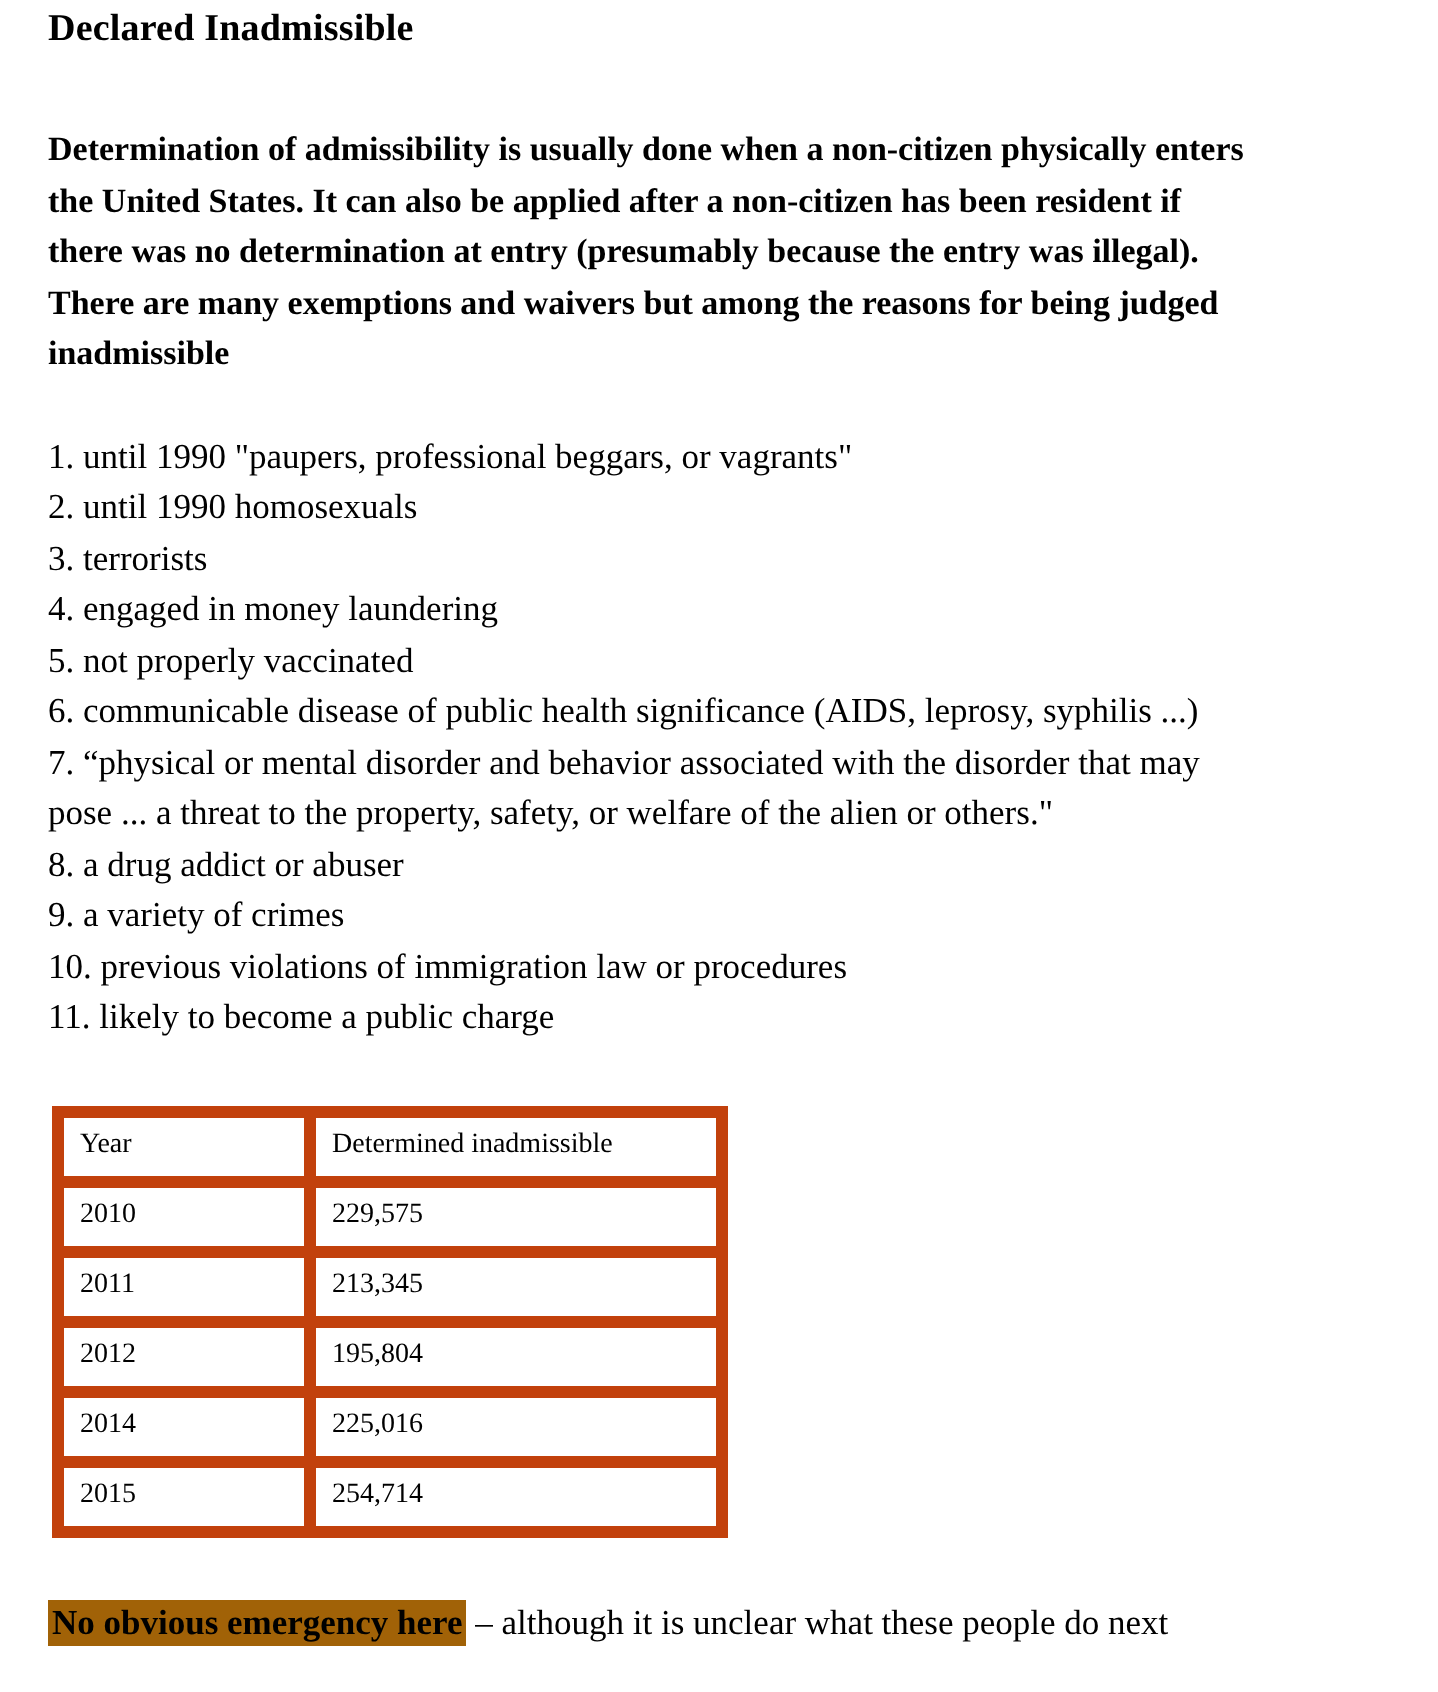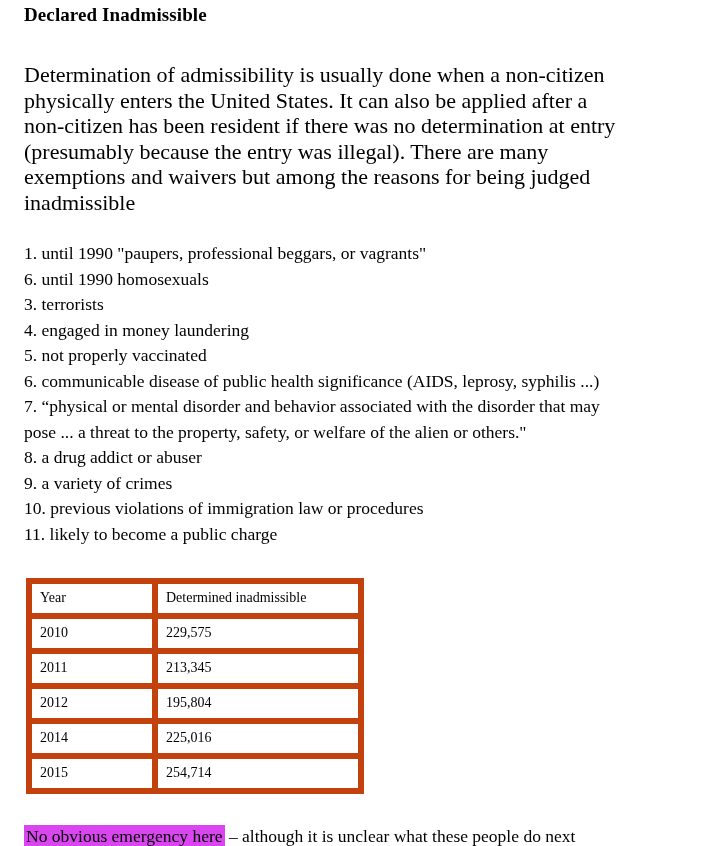--- a/index.html
+++ b/index.html
@@ -21,25 +21,26 @@
   }
   .doc-title {
     font-family: "Liberation Serif", serif;
     font-weight: bold;
     font-size: 19px;
     margin: 0;
     padding-top: 4px;
     letter-spacing: 0.1px;
   }
   .intro {
-    font-size: 22px;
+    font-size: 17px;
     line-height: 25.5px;
     margin: 0;
     padding-top: 36px;
     max-width: 668px;
+    font-weight: bold;
   }
   .reasons {
     font-size: 17.5px;
     line-height: 25.5px;
     padding-top: 26px;
     max-width: 676px;
   }
   .reason-line {
     white-space: normal;
   }
@@ -65,38 +66,38 @@
   table.data-table th:last-child,
   table.data-table td:last-child {
     width: 184px;
   }
   .footnote {
     font-size: 17.5px;
     line-height: 25.5px;
     padding-top: 30px;
   }
   .highlight {
-    background: #d946ef;
-    font-weight: normal;
+    background: #a16207;
+    font-weight: bold;
     padding: 1px 2px 2px 2px;
     margin-top: 25px;
   }
 </style>
 </head>
 <body>
 
 <div class="page">
 
   <h1 class="doc-title">Declared Inadmissible</h1>
 
   <p class="intro">Determination of admissibility is usually done when a non-citizen physically enters the United States. It can also be applied after a non-citizen has been resident if there was no determination at entry (presumably because the entry was illegal). There are many exemptions and waivers but among the reasons for being judged inadmissible</p>
 
   <div class="reasons">
     <div class="reason-line">1. until 1990 "paupers, professional beggars, or vagrants"</div>
-    <div class="reason-line">6. until 1990 homosexuals</div>
+    <div class="reason-line">2. until 1990 homosexuals</div>
     <div class="reason-line">3. terrorists</div>
     <div class="reason-line">4. engaged in money laundering</div>
     <div class="reason-line">5. not properly vaccinated</div>
     <div class="reason-line">6. communicable disease of public health significance (AIDS, leprosy, syphilis ...)</div>
     <div class="reason-line">7. “physical or mental disorder and behavior associated with the disorder that may pose ... a threat to the property, safety, or welfare of the alien or others."</div>
     <div class="reason-line">8. a drug addict or abuser</div>
     <div class="reason-line">9. a variety of crimes</div>
     <div class="reason-line">10. previous violations of immigration law or procedures</div>
     <div class="reason-line">11. likely to become a public charge</div>
   </div>

